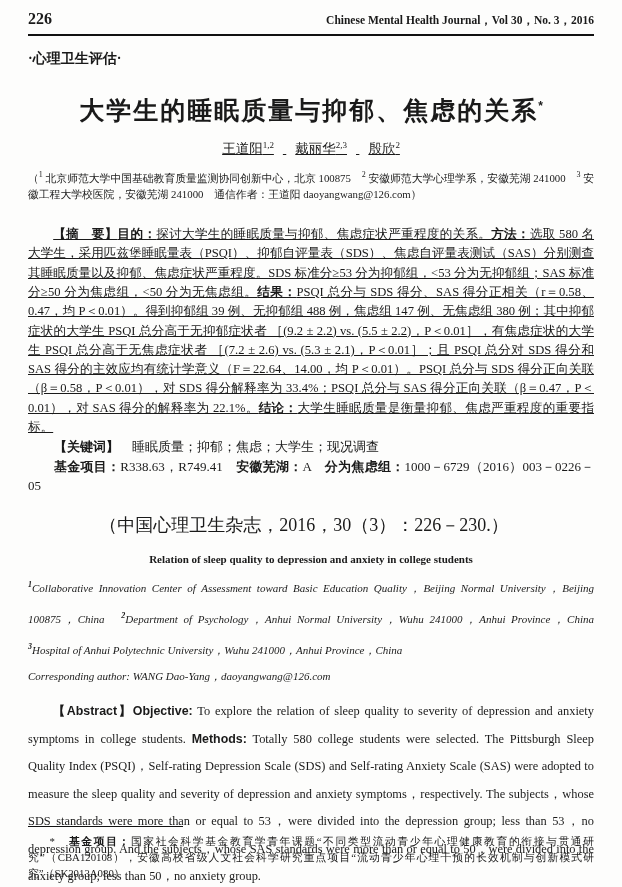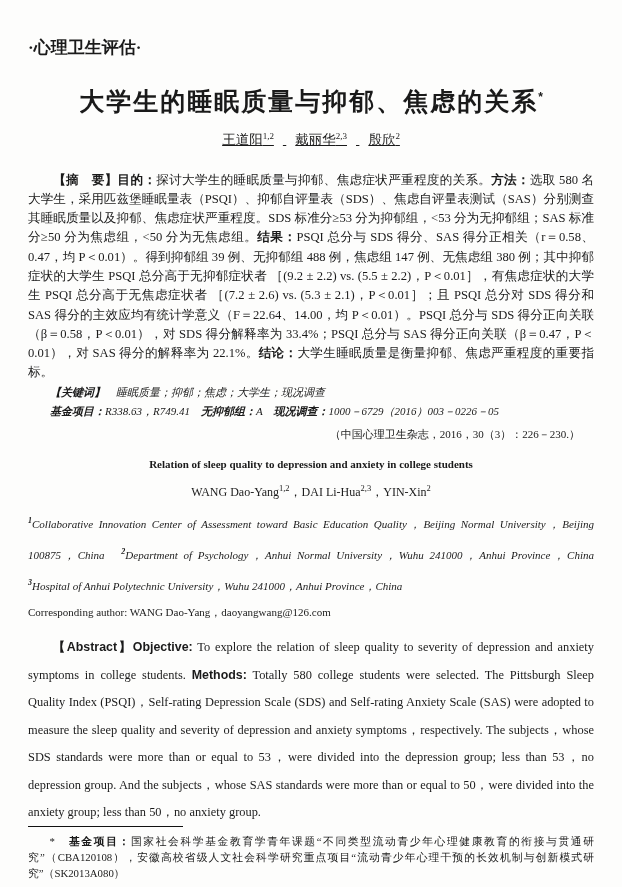--- a/index.html
+++ b/index.html
@@ -10,72 +10,76 @@
     background:#fdfdfc;
     color:#1a1a1a;
     font-family:"Liberation Serif","DejaVu Serif",serif;
     overflow:hidden;
     box-sizing:border-box;
     padding:10px 28px 0 28px;
   }
   .hdr{display:flex;justify-content:space-between;align-items:flex-end;padding-bottom:6px;border-bottom:2px solid #111;}
   .hdr .pageno{font-weight:bold;font-size:16px;}
   .hdr .jrnl{font-size:11.5px;font-weight:bold;}
-  .column-label{margin-top:26px;font-size:17px;font-weight:bold;font-family:Liberation Serif, serif;}
+  .column-label{margin-top:14px;font-size:14px;font-weight:bold;font-family:Liberation Serif, serif;}
   .title{margin-top:26px;text-align:center;font-size:25px;font-weight:bold;letter-spacing:2px;font-family:"Liberation Sans","DejaVu Sans",sans-serif;}
   .title sup{font-size:12px;letter-spacing:0;}
   .authors{margin-top:12px;text-align:center;font-size:13.5px;text-decoration:underline;}
   .authors .au{margin:0 9px;}
   .authors sup{font-size:9px;}
   .affil{margin-top:8px;font-size:10.8px;line-height:17px;text-align:justify;}
   .affil sup{font-size:8px;}
-  .abs-cn{margin-top:22px;font-size:12.6px;line-height:19.3px;text-align:justify;text-indent:2em;}
+  .abs-cn{margin-top:22px;font-size:12.6px;line-height:19.3px;text-align:justify;text-indent:2em;text-decoration:underline;}
   .b{font-weight:bold;font-family:"Liberation Sans","DejaVu Sans",sans-serif;}
-  .meta-line{font-size:11px;line-height:19.3px;text-indent:2em;text-align:justify;font-style:italic;}
-  .citation{font-size:11px;text-align:right;margin-top:6px;padding-right:14px;}
+  .meta-line{font-size:13px;line-height:19.3px;text-indent:2em;text-align:justify;}
+  .citation{font-size:18px;text-align:center;margin-top:18px;padding-right:14px;}
   .en-title{margin-top:16px;text-align:center;font-size:11px;font-weight:bold;}
   .en-authors{margin-top:13px;text-align:center;font-size:12px;}
   .en-authors sup{font-size:8.5px;}
   .en-affil{margin-top:6px;font-size:11px;line-height:27px;text-align:justify;font-style:italic;}
   .en-affil sup{font-size:8px;font-weight:bold;}
-  .en-corresp{font-size:11px;line-height:27px;}
+  .en-corresp{font-size:11px;line-height:27px;font-style:italic;}
   .abs-en{margin-top:8px;font-size:12.4px;line-height:27.5px;text-align:justify;text-indent:2em;}
   .footnote{position:absolute;left:28px;right:28px;bottom:6px;}
   .footnote .rule{width:155px;border-top:1.5px solid #111;margin-bottom:6px;}
   .footnote .fn-text{font-size:10.8px;line-height:16px;text-align:justify;text-indent:2em;}
 </style>
 </head>
 <body>
 
 <div class="page">
 
+  <div class="hdr">
+    <span class="pageno">226</span>
+    <span class="jrnl">Chinese Mental Health Journal，Vol 30，No. 3，2016</span>
+  </div>
 
   <div class="column-label">·心理卫生评估·</div>
 
   <div class="title"><span>大学生的睡眠质量与抑郁、焦虑的关系</span><sup>*</sup></div>
 
   <div class="authors">
     <span class="au"><span>王道阳</span><sup>1,2</sup></span>
     <span class="au"><span>戴丽华</span><sup>2,3</sup></span>
     <span class="au"><span>殷欣</span><sup>2</sup></span>
   </div>
 
+  <div class="affil"><span>（</span><sup>1</sup><span> 北京师范大学中国基础教育质量监测协同创新中心，北京 100875　</span><sup>2</sup><span> 安徽师范大学心理学系，安徽芜湖 241000　</span><sup>3</sup><span> 安徽工程大学校医院，安徽芜湖 241000　通信作者：王道阳 daoyangwang@126.com）</span></div>
 
   <div class="abs-cn"><span class="b">【摘　要】</span><span class="b">目的：</span><span>探讨大学生的睡眠质量与抑郁、焦虑症状严重程度的关系。</span><span class="b">方法：</span><span>选取 580 名大学生，采用匹兹堡睡眠量表（PSQI）、抑郁自评量表（SDS）、焦虑自评量表测试（SAS）分别测查其睡眠质量以及抑郁、焦虑症状严重程度。SDS 标准分≥53 分为抑郁组，&lt;53 分为无抑郁组；SAS 标准分≥50 分为焦虑组，&lt;50 分为无焦虑组。</span><span class="b">结果：</span><span>PSQI 总分与 SDS 得分、SAS 得分正相关（r＝0.58、0.47，均 P＜0.01）。得到抑郁组 39 例、无抑郁组 488 例，焦虑组 147 例、无焦虑组 380 例；其中抑郁症状的大学生 PSQI 总分高于无抑郁症状者 ［(9.2 ± 2.2) vs. (5.5 ± 2.2)，P＜0.01］，有焦虑症状的大学生 PSQI 总分高于无焦虑症状者 ［(7.2 ± 2.6) vs. (5.3 ± 2.1)，P＜0.01］；且 PSQI 总分对 SDS 得分和 SAS 得分的主效应均有统计学意义（F＝22.64、14.00，均 P＜0.01）。PSQI 总分与 SDS 得分正向关联（β＝0.58，P＜0.01），对 SDS 得分解释率为 33.4%；PSQI 总分与 SAS 得分正向关联（β＝0.47，P＜0.01），对 SAS 得分的解释率为 22.1%。</span><span class="b">结论：</span><span>大学生睡眠质量是衡量抑郁、焦虑严重程度的重要指标。</span></div>
 
   <div class="meta-line"><span class="b">【关键词】</span><span>　睡眠质量；抑郁；焦虑；大学生；现况调查</span></div>
 
-  <div class="meta-line"><span class="b">基金项目：</span><span>R338.63，R749.41　</span><span class="b">无抑郁组：</span><span>A　</span><span class="b">现况调查：</span><span>1000－6729（2016）003－0226－05</span></div>
+  <div class="meta-line"><span class="b">基金项目：</span><span>R338.63，R749.41　</span><span class="b">安徽芜湖：</span><span>A　</span><span class="b">分为焦虑组：</span><span>1000－6729（2016）003－0226－05</span></div>
 
 
   <div class="citation">（中国心理卫生杂志，2016，30（3）：226－230.）</div>
 
   <div class="en-title">Relation of sleep quality to depression and anxiety in college students</div>
 
-  <div class="en-authors"><span>WANG Dao-Yang</span><sup>1,2</sup><span>，</span><span>DAI Li-Hua</span><sup>2,3</sup><span>，</span><span>YIN-Xin</span><sup>2</sup></div>
 
   <div class="en-affil"><sup>1</sup><span>Collaborative Innovation Center of Assessment toward Basic Education Quality，Beijing Normal University，Beijing 100875，China　</span><sup>2</sup><span>Department of Psychology，Anhui Normal University，Wuhu 241000，Anhui Province，China　</span><sup>3</sup><span>Hospital of Anhui Polytechnic University，Wuhu 241000，Anhui Province，China</span></div>
 
   <div class="en-corresp">Corresponding author: WANG Dao-Yang，daoyangwang@126.com</div>
 
   <div class="abs-en"><span class="b">【Abstract】</span><span class="b">Objective:</span><span> To explore the relation of sleep quality to severity of depression and anxiety symptoms in college students. </span><span class="b">Methods:</span><span> Totally 580 college students were selected. The Pittsburgh Sleep Quality Index (PSQI)，Self-rating Depression Scale (SDS) and Self-rating Anxiety Scale (SAS) were adopted to measure the sleep quality and severity of depression and anxiety symptoms，respectively. The subjects，whose SDS standards were more than or equal to 53，were divided into the depression group; less than 53，no depression group. And the subjects，whose SAS standards were more than or equal to 50，were divided into the anxiety group; less than 50，no anxiety group. </span></div>
 
   <div class="footnote">
     <div class="rule"></div>
     <div class="fn-text"><span>*　</span><span class="b">基金项目：</span><span>国家社会科学基金教育学青年课题“不同类型流动青少年心理健康教育的衔接与贯通研究”（CBA120108），安徽高校省级人文社会科学研究重点项目“流动青少年心理干预的长效机制与创新模式研究”（SK2013A080）</span></div>

